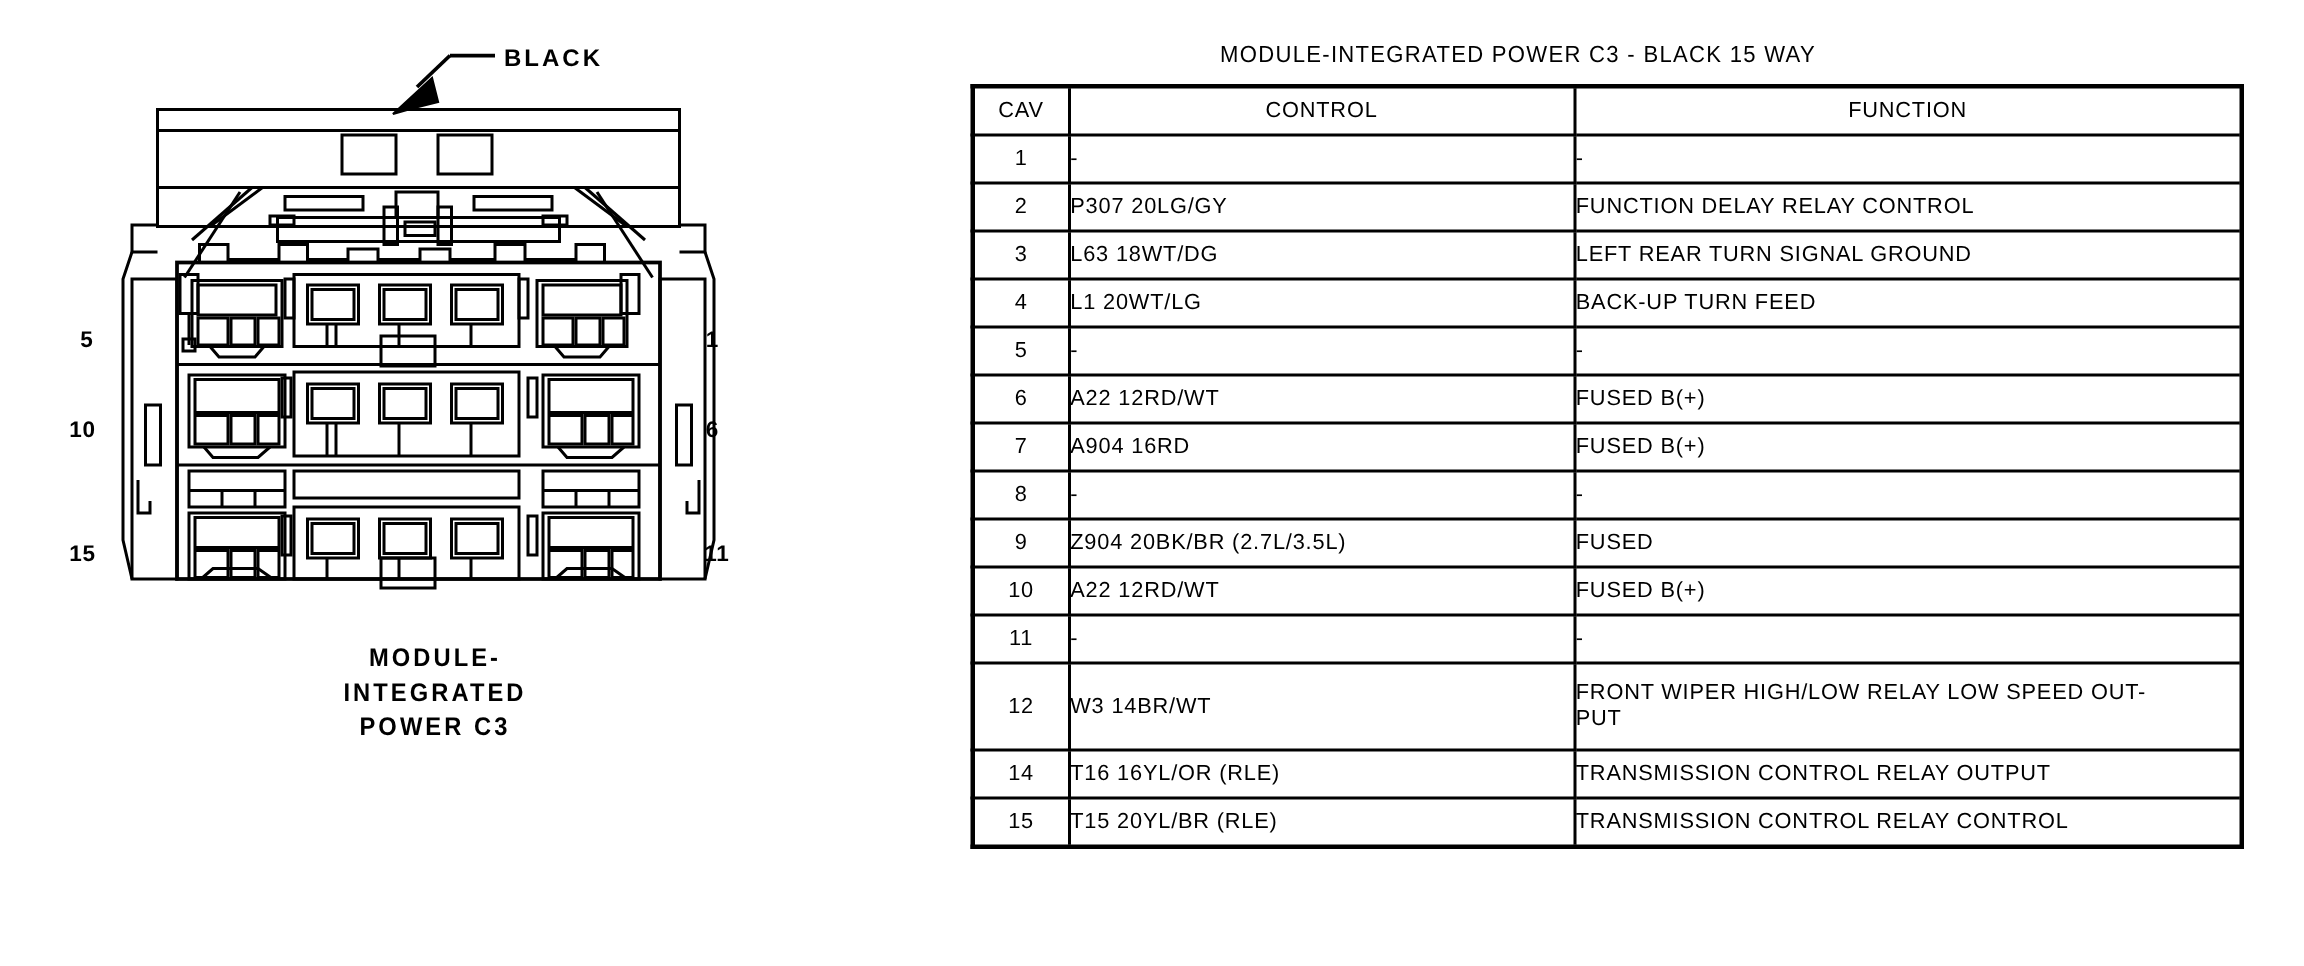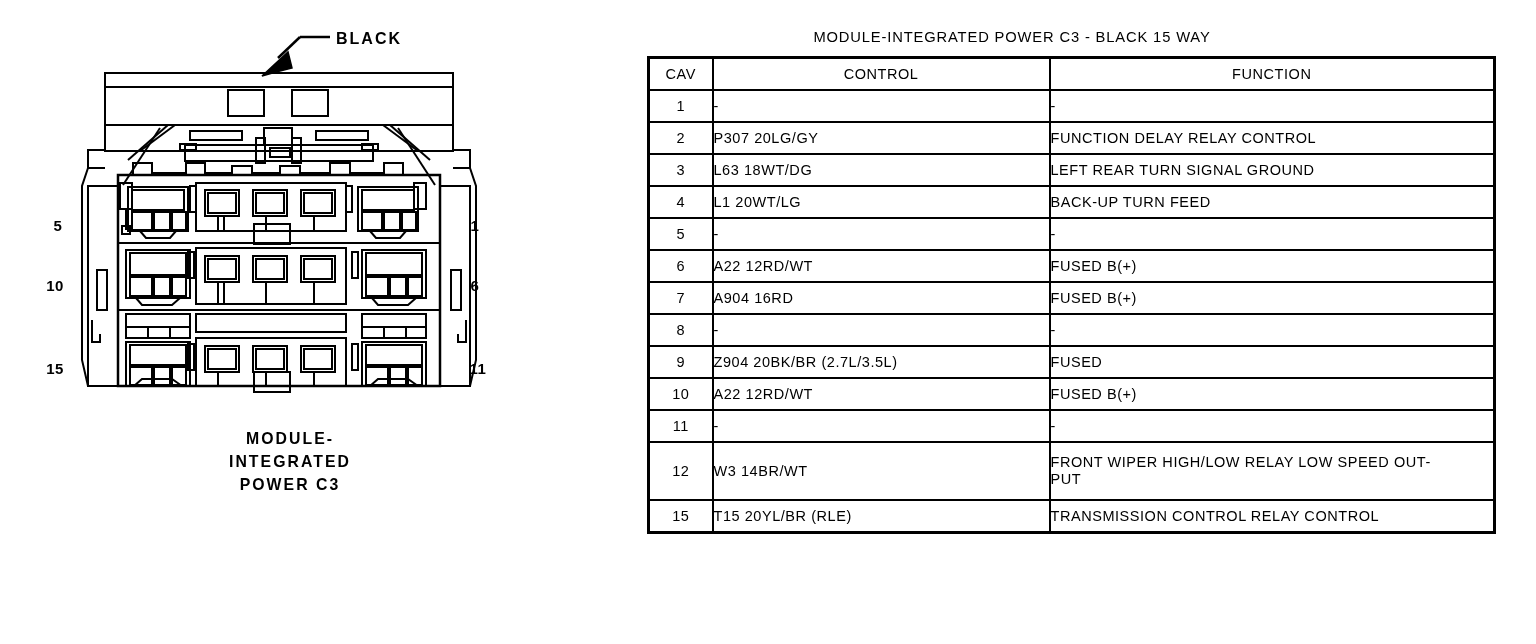--- a/index.html
+++ b/index.html
@@ -373,19 +373,24 @@
           <td class="cav-num">11</td>
           <td class="cell-text">-</td>
           <td class="cell-text">-</td>
         </tr>
         <tr class="tall">
           <td class="cav-num">12</td>
           <td class="cell-text">W3 14BR/WT</td>
           <td class="cell-text">FRONT WIPER HIGH/LOW RELAY LOW SPEED OUT-<br>PUT</td>
         </tr>
         <tr>
+          <td class="cav-num">14</td>
+          <td class="cell-text">T16 16YL/OR (RLE)</td>
+          <td class="cell-text">TRANSMISSION CONTROL RELAY OUTPUT</td>
+        </tr>
+        <tr>
           <td class="cav-num">15</td>
           <td class="cell-text">T15 20YL/BR (RLE)</td>
           <td class="cell-text">TRANSMISSION CONTROL RELAY CONTROL</td>
         </tr>
       </tbody>
   </table>
 </div>
 
 </body></html>

